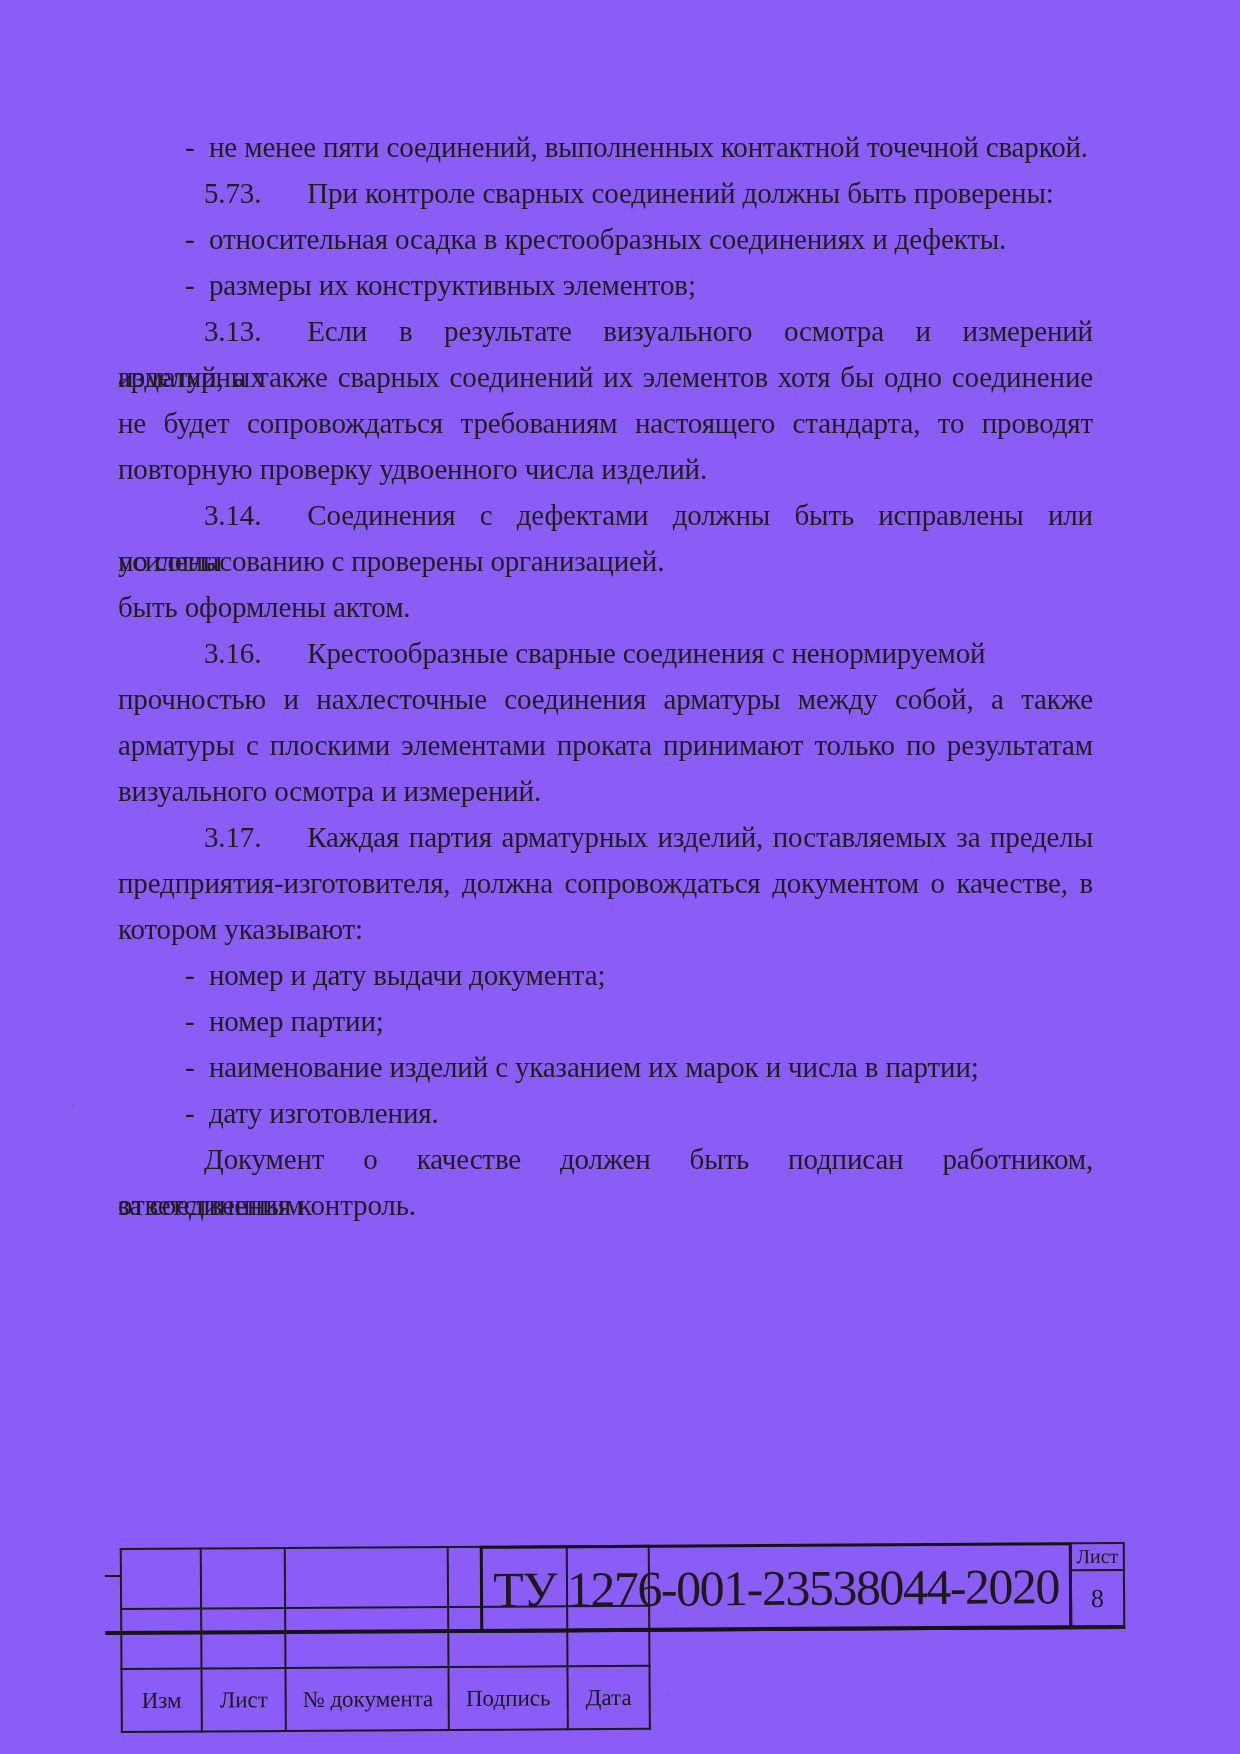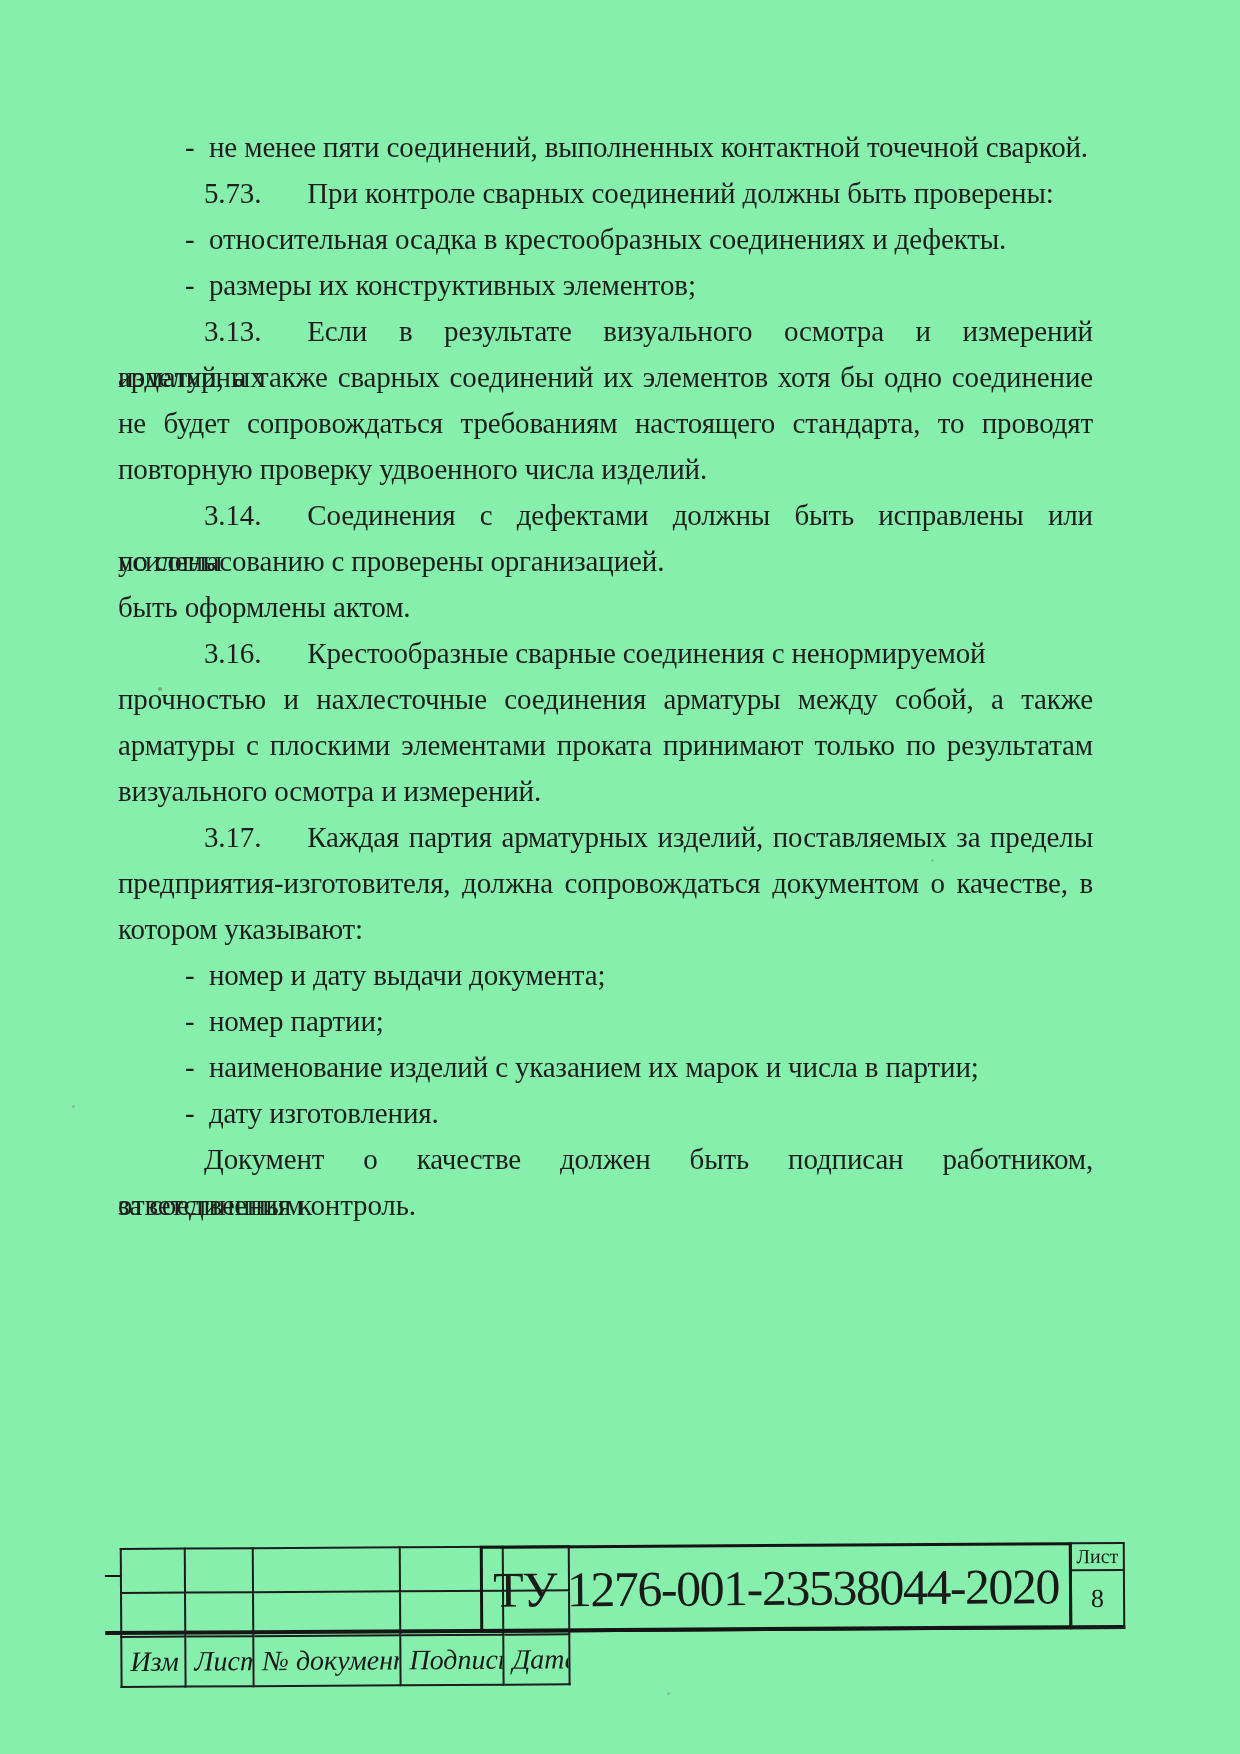--- a/index.html
+++ b/index.html
@@ -1,20 +1,20 @@
 <!DOCTYPE html>
 <html><head>
 <meta charset="utf-8">
 <style>
   html,body{margin:0;padding:0;background:#e8e8e8;}
   .page{
     position:relative;
     width:1240px;height:1754px;
     margin:0 auto;
-    background:#86efac;
+    background:#8b5cf6;
     font-family:"Liberation Serif","DejaVu Serif",serif;
     color:#1e1e1e;
     overflow:hidden;
   }
   
   .body-text{
     position:absolute;
     left:118px;top:124px;width:975px;
     font-size:29px;line-height:46px;
     letter-spacing:-0.15px;
@@ -44,26 +44,26 @@
   }
   .stamp .ext-line{
     position:absolute;left:0;top:27px;width:17px;height:2px;background:#161616;
   }
   .rev-table{
     position:absolute;left:15px;top:0;height:87px;width:360px;
     border-collapse:collapse;table-layout:fixed;
   }
   .rev-table td{
     border:2px solid #1c1c1c;
-    padding:8px;
-    font-size:28px;
+    padding:16px;
+    font-size:23px;
     text-align:center;
     vertical-align:middle;
     font-family:"Liberation Serif","DejaVu Serif",serif;
-    overflow:hidden;white-space:nowrap;font-style:italic;
+    overflow:hidden;white-space:nowrap;
   }
   .rev-table tr.r1 td,.rev-table tr.r2 td{height:26px;}
   .rev-table tr.r3 td{height:29px;}
   .doc-cell{
     position:absolute;left:375px;top:0;width:592px;height:87px;
     box-sizing:border-box;
     border:3px solid #141414;
     display:flex;align-items:center;justify-content:center;
     font-size:50px;letter-spacing:-1.5px;
     white-space:nowrap;

